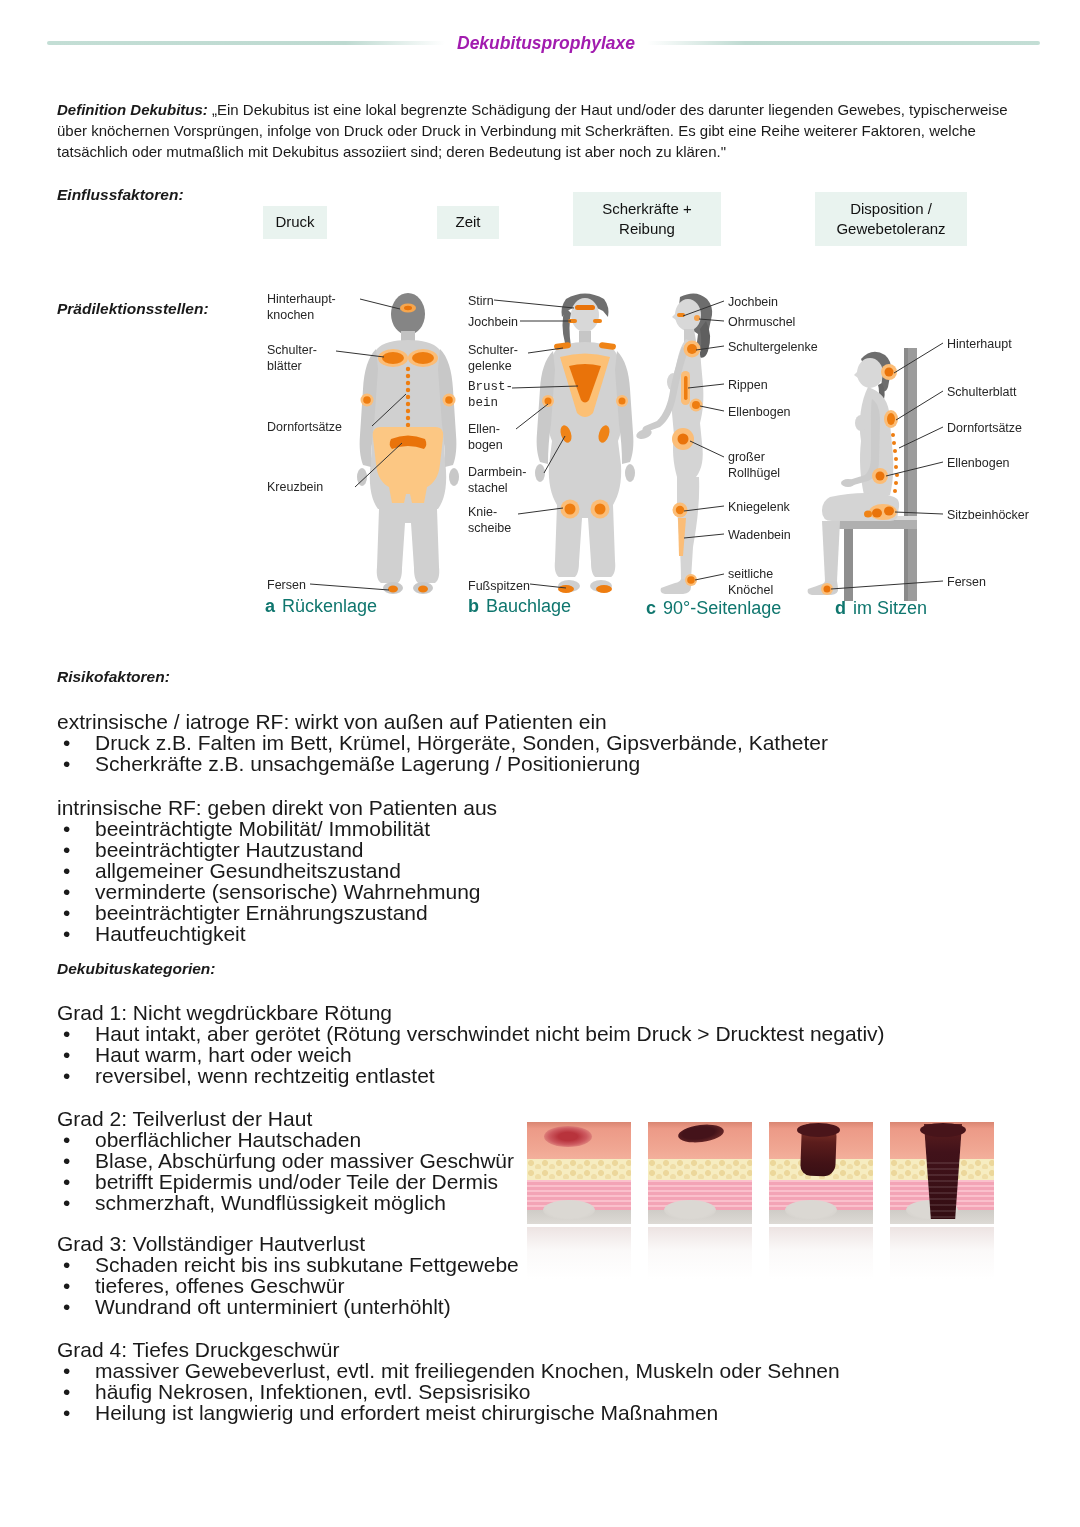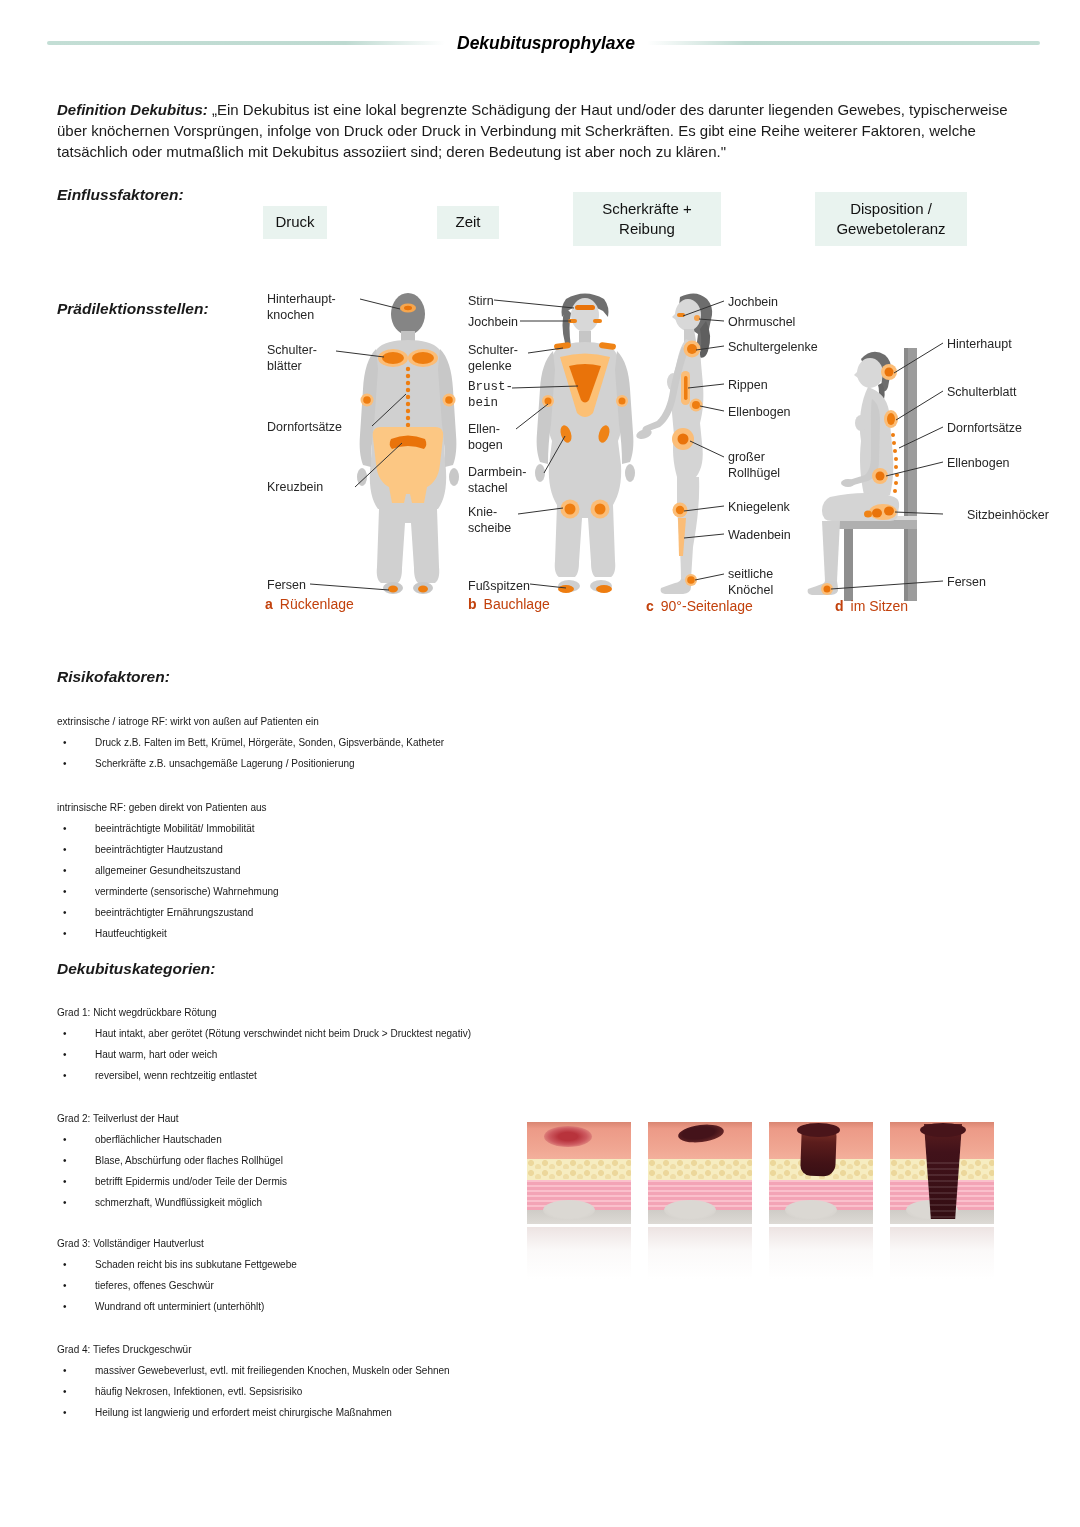--- a/index.html
+++ b/index.html
@@ -3,42 +3,42 @@
 <meta charset="utf-8">
 <style>
   html,body{margin:0;padding:0;background:#ffffff;}
   .page{position:relative;width:1080px;height:1527px;background:#ffffff;overflow:hidden;
         font-family:"Liberation Sans","DejaVu Sans",sans-serif;color:#1a1a1a;}
   
   .header{position:absolute;left:47px;right:40px;top:32px;height:22px;display:flex;align-items:center;gap:12px;}
   .rule{height:4px;border-radius:2px;}
   .rule.left{width:398px;background:linear-gradient(90deg,#c3ded5 0%,#bedad1 75%,rgba(190,218,209,0));}
   .rule.right{flex:1;background:linear-gradient(270deg,#c3ded5 0%,#bedad1 75%,rgba(190,218,209,0));}
-  .title{font-size:17.5px;font-weight:bold;font-style:italic;white-space:nowrap;color:#000000;}
+  .title{font-size:17.5px;font-weight:bold;font-style:italic;white-space:nowrap;color:#a21caf;}
   
   .definition{position:absolute;left:57px;top:84px;width:976px;font-size:15px;line-height:21px;}
   .bi{font-weight:bold;font-style:italic;}
   
   .sect-h{position:absolute;left:57px;font-size:15.5px;font-weight:bold;font-style:italic;white-space:nowrap;text-align:center;}
   
   .box{position:absolute;background:#e9f3ef;display:flex;align-items:center;justify-content:center;
        text-align:center;font-size:15px;line-height:1.35;color:#111;}
   .box1{left:263px;top:206px;width:64px;height:33px;}
   .box2{left:437px;top:206px;width:62px;height:33px;}
   .box3{left:573px;top:192px;width:148px;height:54px;}
   .box4{left:815px;top:192px;width:152px;height:54px;}
   
   .figpanel{position:absolute;left:260px;top:287px;width:805px;height:335px;}
   .figpanel svg{position:absolute;left:0;top:0;}
   .fig-label{position:absolute;font-size:12.5px;line-height:1.28;color:#262626;}
   .nowrap{white-space:nowrap;}
-  .cap{position:absolute;font-size:14px;color:#c2410c;white-space:nowrap;}
+  .cap{position:absolute;font-size:18px;color:#0f766e;white-space:nowrap;}
   .cap b{margin-right:7px;}
   
-  .flow{position:absolute;left:57px;width:976px;font-size:10px;line-height:21px;}
+  .flow{position:absolute;left:57px;width:976px;font-size:21px;line-height:21px;}
   .li{display:flex;}
   .li .bdot{width:38px;flex:0 0 38px;padding-left:6px;box-sizing:border-box;}
   
   .skins{position:absolute;left:527px;top:1122px;display:flex;gap:17px;}
   .skin-wrap{width:104px;}
   .skin{position:relative;width:104px;height:102px;overflow:hidden;}
   .lay{position:absolute;left:0;width:104px;}
   .derm{top:0;height:37px;background:linear-gradient(180deg,#d98672 0%,#ec9a87 18%,#f0a692 70%,#f3b09c 100%);}
   .fat{top:37px;height:21px;background-color:#f6ecc0;
        background-image:radial-gradient(circle at 4px 4px,#ecd79b 2.6px,rgba(0,0,0,0) 3.4px),
@@ -291,21 +291,21 @@
     <span class="fig-label" style="left:468px;top:162px;width:80px;">großer Rollhügel</span>
     <span class="fig-label nowrap" style="left:468px;top:212px;">Kniegelenk</span>
     <span class="fig-label nowrap" style="left:468px;top:240px;">Wadenbein</span>
     <span class="fig-label" style="left:468px;top:279px;width:66px;">seitliche Knöchel</span>
     <span class="cap" style="left:386px;top:311px;"><b>c</b><span>90°-Seitenlage</span></span>
 
     <span class="fig-label nowrap" style="left:687px;top:49px;">Hinterhaupt</span>
     <span class="fig-label nowrap" style="left:687px;top:97px;">Schulterblatt</span>
     <span class="fig-label nowrap" style="left:687px;top:133px;">Dornfortsätze</span>
     <span class="fig-label nowrap" style="left:687px;top:168px;">Ellenbogen</span>
-    <span class="fig-label nowrap" style="left:687px;top:220px;margin-left:20px;">Sitzbeinhöcker</span>
+    <span class="fig-label nowrap" style="left:687px;top:220px;">Sitzbeinhöcker</span>
     <span class="fig-label nowrap" style="left:687px;top:287px;">Fersen</span>
     <span class="cap" style="left:575px;top:311px;"><b>d</b><span>im Sitzen</span></span>
   </div>
 
   <div class="sect-h" style="top:668px;">Risikofaktoren:</div>
   <div class="flow" style="top:711px;">extrinsische / iatroge RF: wirkt von außen auf Patienten ein</div>
   <div class="flow" style="top:732px;">
     <div class="li">
         <span class="bdot">•</span>
         <span>Druck z.B. Falten im Bett, Krümel, Hörgeräte, Sonden, Gipsverbände, Katheter</span>
@@ -362,21 +362,21 @@
   </div>
 
   <div class="flow" style="top:1108px;">Grad 2: Teilverlust der Haut</div>
   <div class="flow" style="top:1129px;width:460px;">
     <div class="li">
         <span class="bdot">•</span>
         <span>oberflächlicher Hautschaden</span>
       </div>
     <div class="li">
         <span class="bdot">•</span>
-        <span>Blase, Abschürfung oder flaches Rollhügel</span>
+        <span>Blase, Abschürfung oder massiver Geschwür</span>
       </div>
     <div class="li">
         <span class="bdot">•</span>
         <span>betrifft Epidermis und/oder Teile der Dermis</span>
       </div>
     <div class="li">
         <span class="bdot">•</span>
         <span>schmerzhaft, Wundflüssigkeit möglich</span>
       </div>
   </div>

